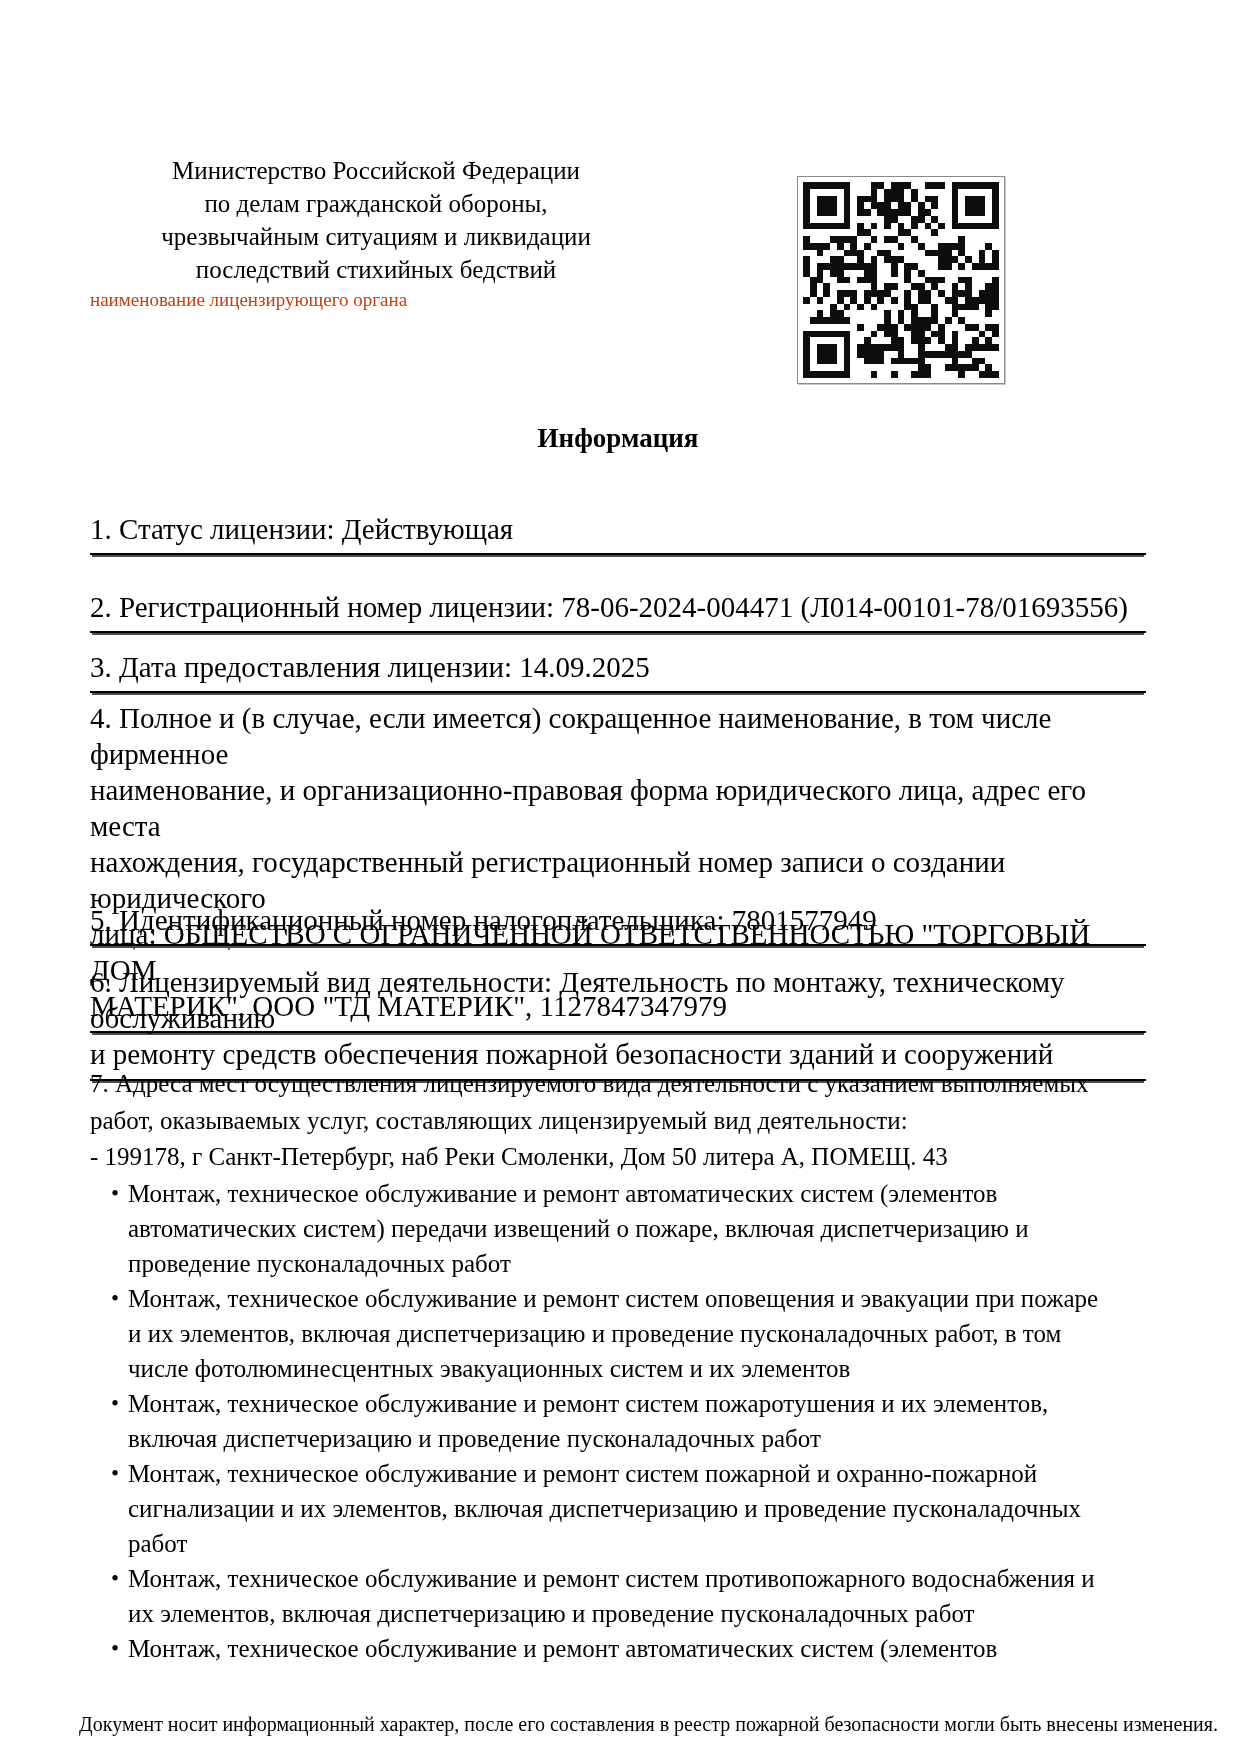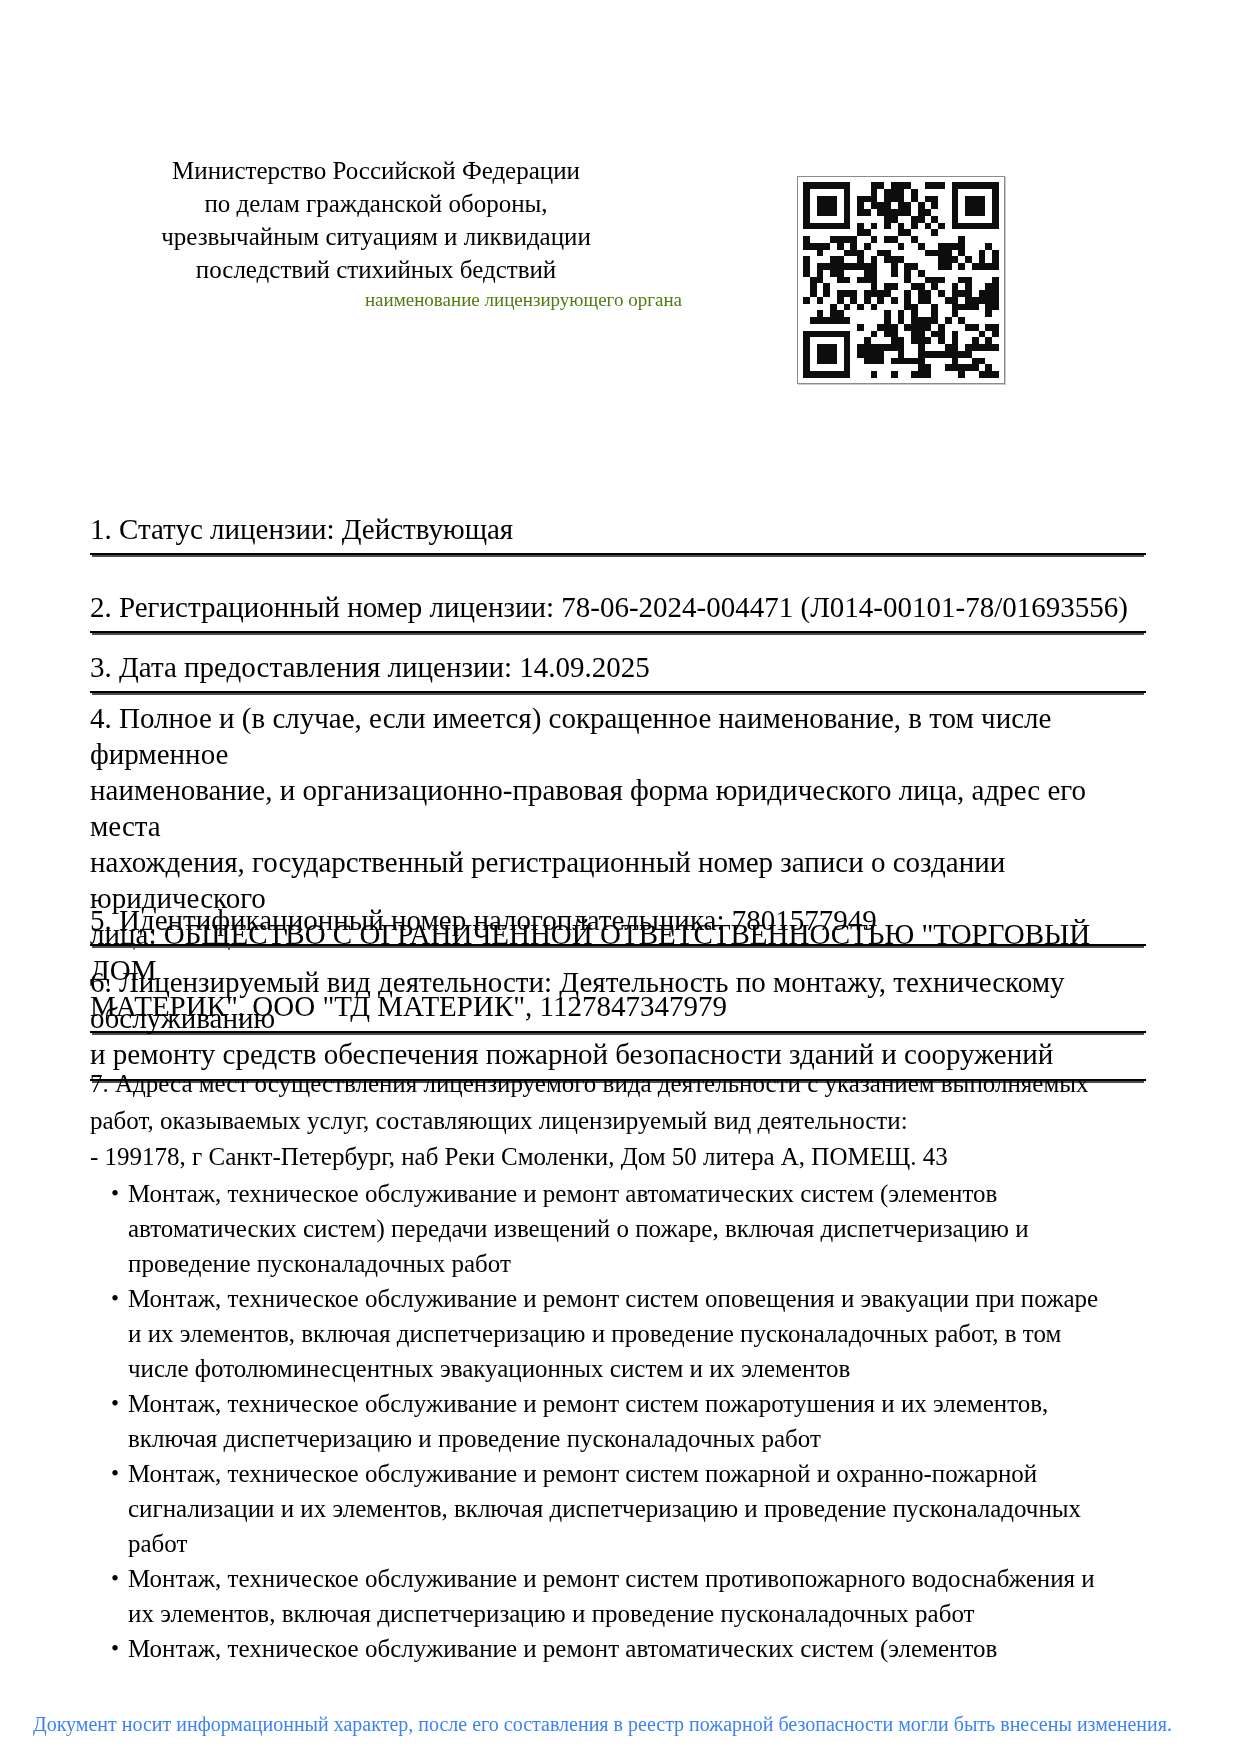--- a/index.html
+++ b/index.html
@@ -12,21 +12,21 @@
   .abs{position:absolute;}
 
   
   .ministry{
     left:80px;top:154px;width:592px;
     text-align:center;font-size:25px;line-height:33px;
     white-space:pre-line;
   }
   .ministry-caption{
     left:90px;top:288px;width:592px;
-    text-align:right;font-size:19px;line-height:24px;color:#4d7c0f;
+    text-align:left;font-size:19px;line-height:24px;color:#c2410c;
   }
 
   
   .qr-box{
     left:797px;top:176px;width:196px;height:196px;
     padding:5px;border:1px solid #8b8b8b;background:#fff;
     box-shadow:1px 1px 0 #c9c9c9;
   }
   .qr-box svg{display:block;}
 
@@ -64,40 +64,41 @@
   .work-item{display:flex;align-items:flex-start;}
   .bullet{
     width:38px;flex:0 0 38px;box-sizing:border-box;
     padding-left:21px;font-size:23px;line-height:35px;
   }
   .work-text{flex:1 1 auto;white-space:pre-line;}
 
   
   .footer-note{
     left:33px;top:1712px;width:1185px;
-    font-size:20px;line-height:25px;white-space:nowrap;color:#3b82f6;
+    font-size:20px;line-height:25px;white-space:nowrap;color:#000000;text-align:right;
   }
 </style>
 </head>
 <body>
 
 <div class="abs ministry">Министерство Российской Федерации
 по делам гражданской обороны,
 чрезвычайным ситуациям и ликвидации
 последствий стихийных бедствий</div>
 <div class="abs ministry-caption">наименование лицензирующего органа</div>
 
 <div class="abs qr-box" id="qr">
     <svg viewBox="0 0 29 29" width="196" height="196" shape-rendering="crispEdges">
       <rect width="29" height="29" fill="#fff"></rect>
       <path d="M0 0h1v1h-1zM1 0h1v1h-1zM2 0h1v1h-1zM3 0h1v1h-1zM4 0h1v1h-1zM5 0h1v1h-1zM6 0h1v1h-1zM10 0h1v1h-1zM11 0h1v1h-1zM13 0h1v1h-1zM14 0h1v1h-1zM15 0h1v1h-1zM18 0h1v1h-1zM19 0h1v1h-1zM20 0h1v1h-1zM22 0h1v1h-1zM23 0h1v1h-1zM24 0h1v1h-1zM25 0h1v1h-1zM26 0h1v1h-1zM27 0h1v1h-1zM28 0h1v1h-1zM0 1h1v1h-1zM6 1h1v1h-1zM10 1h1v1h-1zM12 1h1v1h-1zM13 1h1v1h-1zM14 1h1v1h-1zM16 1h1v1h-1zM22 1h1v1h-1zM28 1h1v1h-1zM0 2h1v1h-1zM2 2h1v1h-1zM3 2h1v1h-1zM4 2h1v1h-1zM6 2h1v1h-1zM8 2h1v1h-1zM9 2h1v1h-1zM10 2h1v1h-1zM12 2h1v1h-1zM13 2h1v1h-1zM14 2h1v1h-1zM16 2h1v1h-1zM18 2h1v1h-1zM19 2h1v1h-1zM22 2h1v1h-1zM24 2h1v1h-1zM25 2h1v1h-1zM26 2h1v1h-1zM28 2h1v1h-1zM0 3h1v1h-1zM2 3h1v1h-1zM3 3h1v1h-1zM4 3h1v1h-1zM6 3h1v1h-1zM8 3h1v1h-1zM10 3h1v1h-1zM11 3h1v1h-1zM12 3h1v1h-1zM14 3h1v1h-1zM15 3h1v1h-1zM17 3h1v1h-1zM19 3h1v1h-1zM22 3h1v1h-1zM24 3h1v1h-1zM25 3h1v1h-1zM26 3h1v1h-1zM28 3h1v1h-1zM0 4h1v1h-1zM2 4h1v1h-1zM3 4h1v1h-1zM4 4h1v1h-1zM6 4h1v1h-1zM8 4h1v1h-1zM9 4h1v1h-1zM11 4h1v1h-1zM12 4h1v1h-1zM13 4h1v1h-1zM14 4h1v1h-1zM15 4h1v1h-1zM17 4h1v1h-1zM18 4h1v1h-1zM22 4h1v1h-1zM24 4h1v1h-1zM25 4h1v1h-1zM26 4h1v1h-1zM28 4h1v1h-1zM0 5h1v1h-1zM6 5h1v1h-1zM12 5h1v1h-1zM13 5h1v1h-1zM16 5h1v1h-1zM17 5h1v1h-1zM19 5h1v1h-1zM22 5h1v1h-1zM28 5h1v1h-1zM0 6h1v1h-1zM1 6h1v1h-1zM2 6h1v1h-1zM3 6h1v1h-1zM4 6h1v1h-1zM5 6h1v1h-1zM6 6h1v1h-1zM8 6h1v1h-1zM10 6h1v1h-1zM12 6h1v1h-1zM14 6h1v1h-1zM16 6h1v1h-1zM18 6h1v1h-1zM20 6h1v1h-1zM22 6h1v1h-1zM23 6h1v1h-1zM24 6h1v1h-1zM25 6h1v1h-1zM26 6h1v1h-1zM27 6h1v1h-1zM28 6h1v1h-1zM8 7h1v1h-1zM9 7h1v1h-1zM14 7h1v1h-1zM15 7h1v1h-1zM19 7h1v1h-1zM0 8h1v1h-1zM4 8h1v1h-1zM5 8h1v1h-1zM6 8h1v1h-1zM7 8h1v1h-1zM10 8h1v1h-1zM12 8h1v1h-1zM13 8h1v1h-1zM16 8h1v1h-1zM23 8h1v1h-1zM0 9h1v1h-1zM1 9h1v1h-1zM2 9h1v1h-1zM3 9h1v1h-1zM5 9h1v1h-1zM7 9h1v1h-1zM9 9h1v1h-1zM14 9h1v1h-1zM17 9h1v1h-1zM20 9h1v1h-1zM21 9h1v1h-1zM22 9h1v1h-1zM23 9h1v1h-1zM27 9h1v1h-1zM2 10h1v1h-1zM6 10h1v1h-1zM7 10h1v1h-1zM8 10h1v1h-1zM11 10h1v1h-1zM12 10h1v1h-1zM18 10h1v1h-1zM19 10h1v1h-1zM20 10h1v1h-1zM21 10h1v1h-1zM23 10h1v1h-1zM26 10h1v1h-1zM28 10h1v1h-1zM0 11h1v1h-1zM4 11h1v1h-1zM5 11h1v1h-1zM8 11h1v1h-1zM10 11h1v1h-1zM12 11h1v1h-1zM13 11h1v1h-1zM14 11h1v1h-1zM20 11h1v1h-1zM21 11h1v1h-1zM22 11h1v1h-1zM24 11h1v1h-1zM26 11h1v1h-1zM28 11h1v1h-1zM0 12h1v1h-1zM2 12h1v1h-1zM3 12h1v1h-1zM4 12h1v1h-1zM5 12h1v1h-1zM6 12h1v1h-1zM7 12h1v1h-1zM8 12h1v1h-1zM9 12h1v1h-1zM10 12h1v1h-1zM13 12h1v1h-1zM15 12h1v1h-1zM16 12h1v1h-1zM20 12h1v1h-1zM21 12h1v1h-1zM23 12h1v1h-1zM25 12h1v1h-1zM26 12h1v1h-1zM27 12h1v1h-1zM28 12h1v1h-1zM0 13h1v1h-1zM2 13h1v1h-1zM4 13h1v1h-1zM5 13h1v1h-1zM9 13h1v1h-1zM10 13h1v1h-1zM13 13h1v1h-1zM15 13h1v1h-1zM17 13h1v1h-1zM1 14h1v1h-1zM2 14h1v1h-1zM5 14h1v1h-1zM6 14h1v1h-1zM8 14h1v1h-1zM9 14h1v1h-1zM10 14h1v1h-1zM15 14h1v1h-1zM18 14h1v1h-1zM19 14h1v1h-1zM20 14h1v1h-1zM23 14h1v1h-1zM24 14h1v1h-1zM28 14h1v1h-1zM1 15h1v1h-1zM3 15h1v1h-1zM10 15h1v1h-1zM12 15h1v1h-1zM13 15h1v1h-1zM16 15h1v1h-1zM17 15h1v1h-1zM19 15h1v1h-1zM22 15h1v1h-1zM24 15h1v1h-1zM27 15h1v1h-1zM28 15h1v1h-1zM1 16h1v1h-1zM3 16h1v1h-1zM5 16h1v1h-1zM6 16h1v1h-1zM7 16h1v1h-1zM9 16h1v1h-1zM10 16h1v1h-1zM11 16h1v1h-1zM12 16h1v1h-1zM15 16h1v1h-1zM17 16h1v1h-1zM18 16h1v1h-1zM20 16h1v1h-1zM22 16h1v1h-1zM23 16h1v1h-1zM24 16h1v1h-1zM26 16h1v1h-1zM27 16h1v1h-1zM28 16h1v1h-1zM0 17h1v1h-1zM2 17h1v1h-1zM5 17h1v1h-1zM7 17h1v1h-1zM9 17h1v1h-1zM11 17h1v1h-1zM13 17h1v1h-1zM15 17h1v1h-1zM17 17h1v1h-1zM18 17h1v1h-1zM21 17h1v1h-1zM22 17h1v1h-1zM24 17h1v1h-1zM25 17h1v1h-1zM26 17h1v1h-1zM27 17h1v1h-1zM28 17h1v1h-1zM4 18h1v1h-1zM6 18h1v1h-1zM8 18h1v1h-1zM10 18h1v1h-1zM15 18h1v1h-1zM16 18h1v1h-1zM19 18h1v1h-1zM22 18h1v1h-1zM23 18h1v1h-1zM24 18h1v1h-1zM25 18h1v1h-1zM27 18h1v1h-1zM28 18h1v1h-1zM2 19h1v1h-1zM4 19h1v1h-1zM5 19h1v1h-1zM12 19h1v1h-1zM14 19h1v1h-1zM16 19h1v1h-1zM19 19h1v1h-1zM22 19h1v1h-1zM27 19h1v1h-1zM1 20h1v1h-1zM2 20h1v1h-1zM3 20h1v1h-1zM4 20h1v1h-1zM5 20h1v1h-1zM6 20h1v1h-1zM12 20h1v1h-1zM14 20h1v1h-1zM16 20h1v1h-1zM17 20h1v1h-1zM18 20h1v1h-1zM19 20h1v1h-1zM21 20h1v1h-1zM23 20h1v1h-1zM8 21h1v1h-1zM11 21h1v1h-1zM12 21h1v1h-1zM13 21h1v1h-1zM15 21h1v1h-1zM16 21h1v1h-1zM17 21h1v1h-1zM18 21h1v1h-1zM20 21h1v1h-1zM24 21h1v1h-1zM25 21h1v1h-1zM27 21h1v1h-1zM28 21h1v1h-1zM0 22h1v1h-1zM1 22h1v1h-1zM2 22h1v1h-1zM3 22h1v1h-1zM4 22h1v1h-1zM5 22h1v1h-1zM6 22h1v1h-1zM10 22h1v1h-1zM12 22h1v1h-1zM13 22h1v1h-1zM16 22h1v1h-1zM17 22h1v1h-1zM19 22h1v1h-1zM20 22h1v1h-1zM22 22h1v1h-1zM26 22h1v1h-1zM28 22h1v1h-1zM0 23h1v1h-1zM6 23h1v1h-1zM9 23h1v1h-1zM13 23h1v1h-1zM14 23h1v1h-1zM16 23h1v1h-1zM17 23h1v1h-1zM18 23h1v1h-1zM20 23h1v1h-1zM22 23h1v1h-1zM25 23h1v1h-1zM27 23h1v1h-1zM0 24h1v1h-1zM2 24h1v1h-1zM3 24h1v1h-1zM4 24h1v1h-1zM6 24h1v1h-1zM8 24h1v1h-1zM9 24h1v1h-1zM10 24h1v1h-1zM11 24h1v1h-1zM12 24h1v1h-1zM13 24h1v1h-1zM14 24h1v1h-1zM17 24h1v1h-1zM21 24h1v1h-1zM22 24h1v1h-1zM24 24h1v1h-1zM25 24h1v1h-1zM26 24h1v1h-1zM27 24h1v1h-1zM28 24h1v1h-1zM0 25h1v1h-1zM2 25h1v1h-1zM3 25h1v1h-1zM4 25h1v1h-1zM6 25h1v1h-1zM8 25h1v1h-1zM9 25h1v1h-1zM10 25h1v1h-1zM11 25h1v1h-1zM14 25h1v1h-1zM17 25h1v1h-1zM18 25h1v1h-1zM19 25h1v1h-1zM20 25h1v1h-1zM21 25h1v1h-1zM22 25h1v1h-1zM23 25h1v1h-1zM24 25h1v1h-1zM0 26h1v1h-1zM2 26h1v1h-1zM3 26h1v1h-1zM4 26h1v1h-1zM6 26h1v1h-1zM9 26h1v1h-1zM10 26h1v1h-1zM11 26h1v1h-1zM13 26h1v1h-1zM14 26h1v1h-1zM15 26h1v1h-1zM16 26h1v1h-1zM17 26h1v1h-1zM22 26h1v1h-1zM25 26h1v1h-1zM26 26h1v1h-1zM0 27h1v1h-1zM6 27h1v1h-1zM17 27h1v1h-1zM18 27h1v1h-1zM21 27h1v1h-1zM22 27h1v1h-1zM23 27h1v1h-1zM24 27h1v1h-1zM25 27h1v1h-1zM27 27h1v1h-1zM0 28h1v1h-1zM1 28h1v1h-1zM2 28h1v1h-1zM3 28h1v1h-1zM4 28h1v1h-1zM5 28h1v1h-1zM6 28h1v1h-1zM10 28h1v1h-1zM13 28h1v1h-1zM16 28h1v1h-1zM17 28h1v1h-1zM18 28h1v1h-1zM23 28h1v1h-1zM26 28h1v1h-1zM27 28h1v1h-1zM28 28h1v1h-1z" fill="#0d0d0d"></path>
     </svg>
   </div>
 
 <div class="abs doc-title">
+  <div>Информация</div>
 </div>
 
 <div class="abs field f1">1. Статус лицензии: Действующая</div>
 <div class="abs field f2">2. Регистрационный номер лицензии: 78-06-2024-004471 (Л014-00101-78/01693556)</div>
 <div class="abs field f3">3. Дата предоставления лицензии: 14.09.2025</div>
 <div class="abs field f4">4. Полное и (в случае, если имеется) сокращенное наименование, в том числе фирменное
 наименование, и организационно-правовая форма юридического лица, адрес его места
 нахождения, государственный регистрационный номер записи о создании юридического
 лица: ОБЩЕСТВО С ОГРАНИЧЕННОЙ ОТВЕТСТВЕННОСТЬЮ "ТОРГОВЫЙ ДОМ
 МАТЕРИК", ООО "ТД МАТЕРИК", 1127847347979</div>

